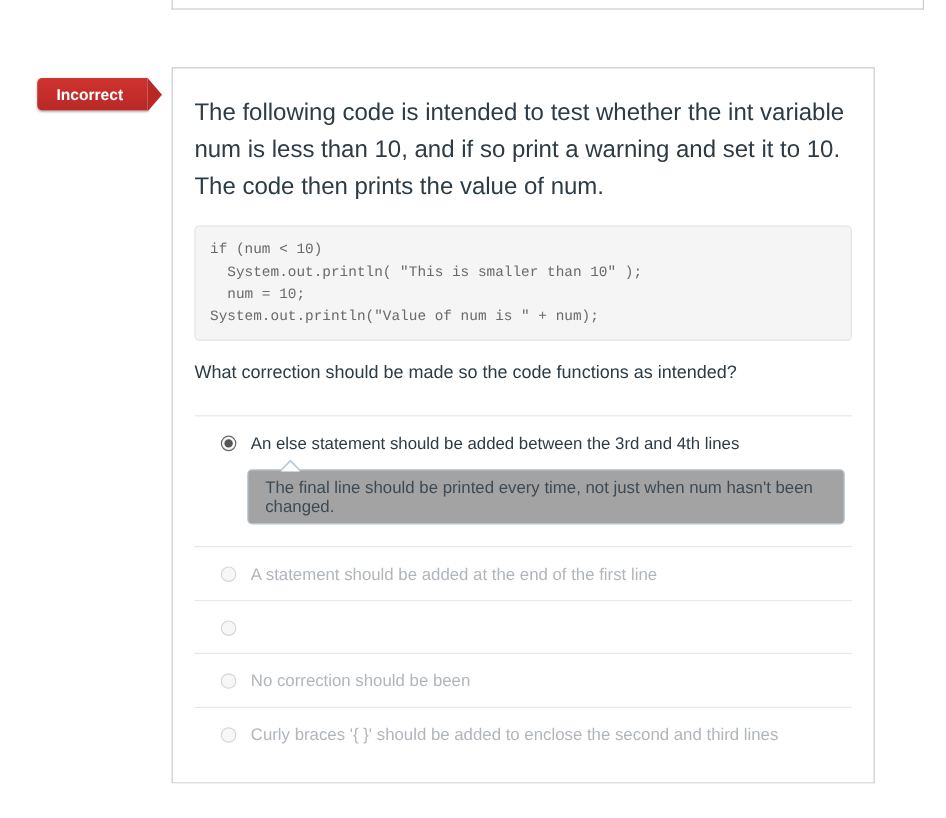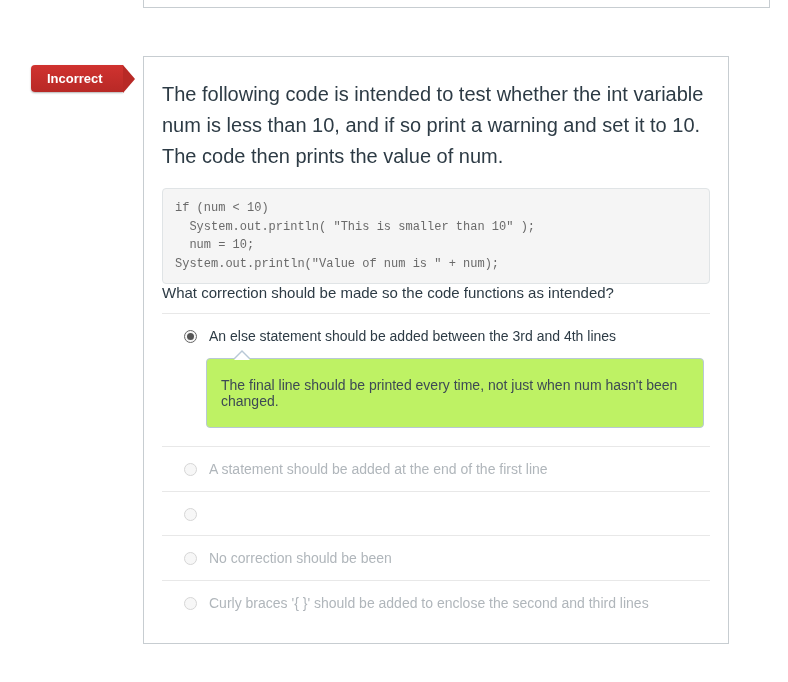--- a/index.html
+++ b/index.html
@@ -79,25 +79,26 @@
   .code-block {
     background: #f5f5f5;
     border: 1px solid #e0e4e6;
     border-radius: 4px;
     padding: 10px 12px;
     font-family: Menlo, Consolas, "Courier New", monospace;
     font-size: 12px;
     color: #6a6a6a;
     line-height: 1.55;
     white-space: pre;
+    margin-bottom: 18px;
   }
   .sub-prompt {
     font-size: 15px;
     color: #2d3b45;
-    margin-bottom: 2px;
+    margin-bottom: 17px;
   }
   .answers {
     padding: 0 18px 18px 18px;
   }
   .divider {
     border: none;
     border-top: 1px solid #e8e8e8;
     margin: 0;
   }
   .answer {
@@ -137,24 +138,24 @@
   .answer.dim .radio {
     border-color: #d6d6d6;
   }
   .feedback-wrap {
     padding: 0 6px 18px 44px;
   }
   .feedback {
     position: relative;
     border: 1px solid #b8c8d6;
     border-radius: 4px;
-    padding: 18px 14px;
+    padding: 6px 14px;
     font-size: 14px;
     color: #3d4a54;
-    background: #bef264;
+    background: #a3a3a3;
   }
   .feedback::before {
     content: "";
     position: absolute;
     top: -9px;
     left: 26px;
     width: 0; height: 0;
     border-left: 9px solid transparent;
     border-right: 9px solid transparent;
     border-bottom: 9px solid #b8c8d6;

